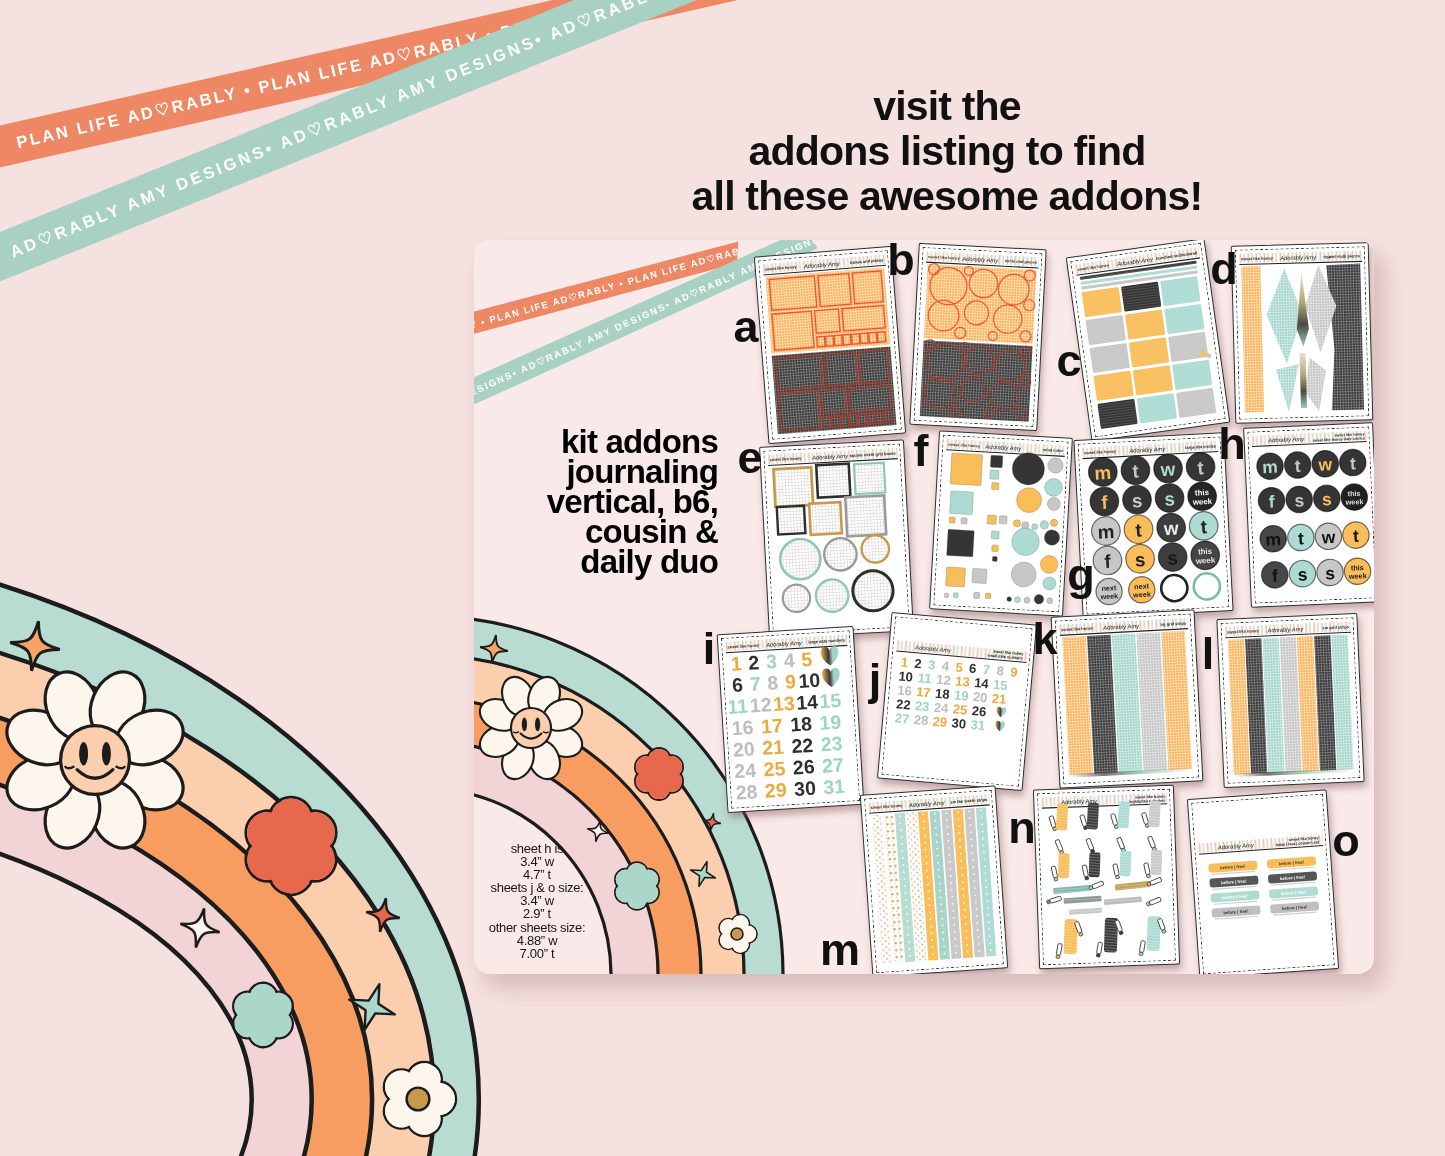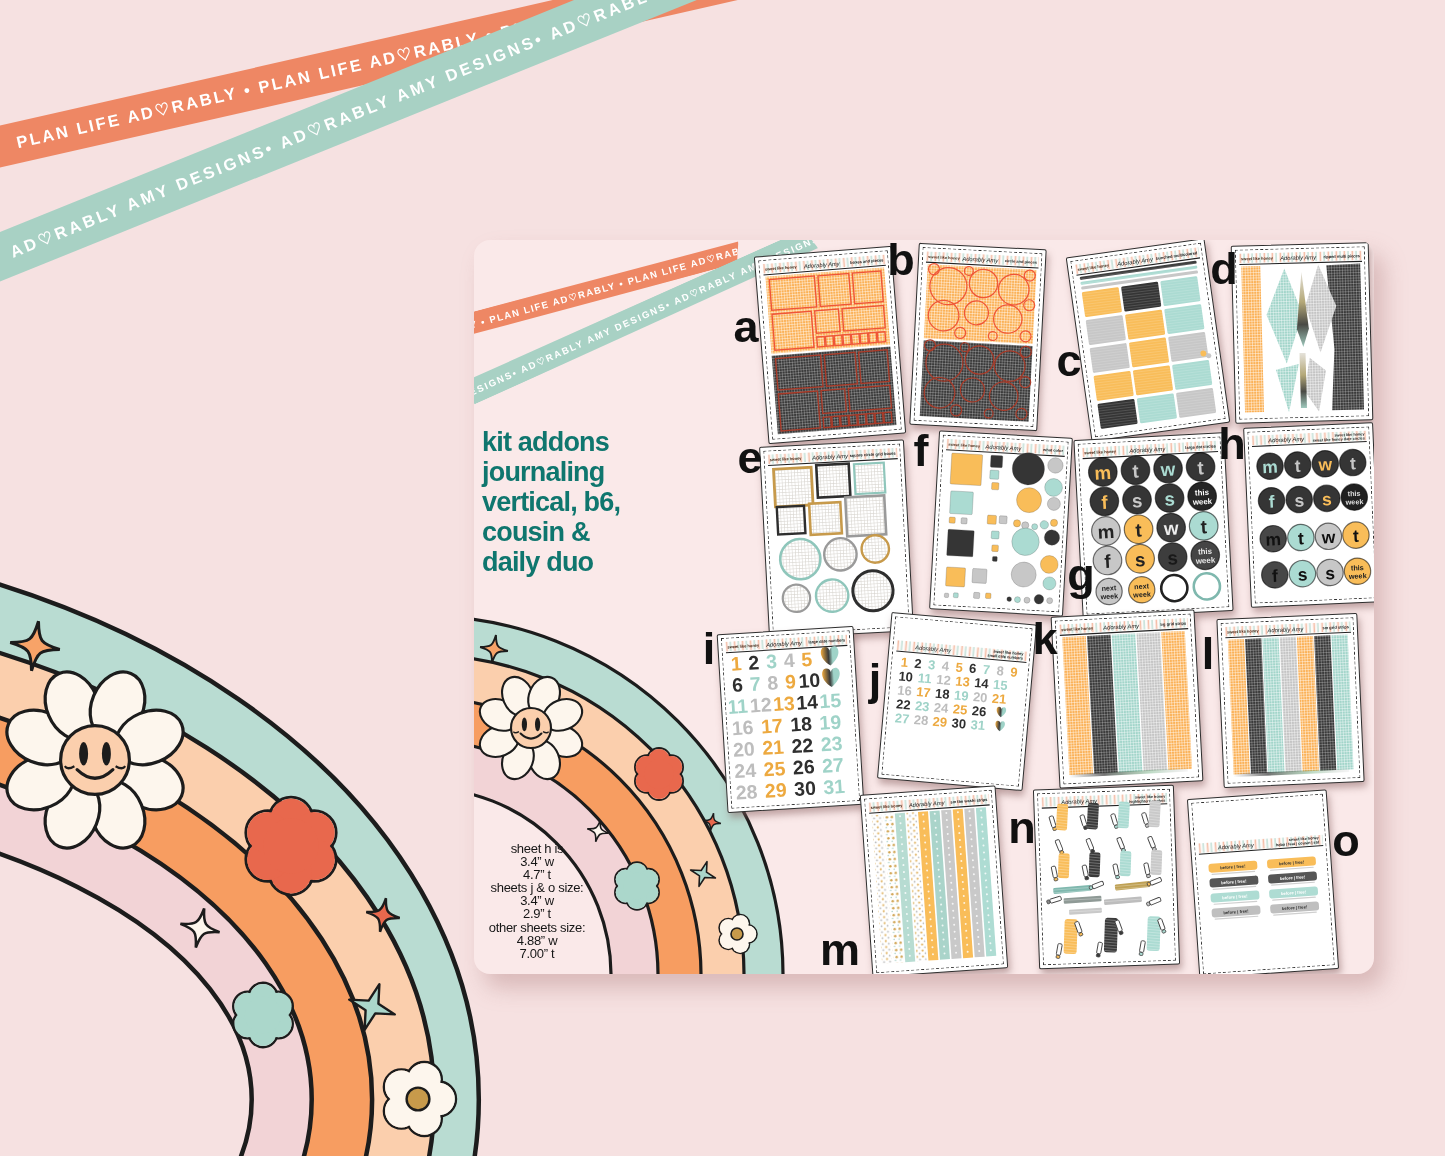--- a/index.html
+++ b/index.html
@@ -2,21 +2,21 @@
 <html><head><meta charset="utf-8"><style>
 html,body{margin:0;padding:0;width:1445px;height:1156px;overflow:hidden;background:#f6e1e1;font-family:"Liberation Sans",sans-serif}
 #pg{position:relative;width:1445px;height:1156px;overflow:hidden}
 .tape{position:absolute;color:#fff;font-weight:bold;white-space:nowrap;overflow:hidden;display:flex;align-items:center;transform-origin:0 50%}
 #panel{position:absolute;left:474px;top:240px;width:900px;height:734px;background:#fae9e9;border-radius:16px;overflow:hidden;box-shadow:10px 14px 22px rgba(170,120,120,.38)}
 .sh{position:absolute;z-index:10;background:#fff;border:1.9px solid #2e2e2e;border-radius:2px;box-shadow:2px 5px 7px rgba(135,95,95,.5)}
 .sb{position:absolute;inset:2.6px;border:1.5px dashed #2e2e2e;border-radius:1px}
 .sc{position:absolute;left:6.5px;top:6.5px;right:6.5px;bottom:6.5px;width:calc(100% - 13px);height:calc(100% - 13px)}
 .lbl{position:absolute;font-weight:bold;font-size:45px;color:#111;transform:translate(-50%,-50%);z-index:30}
 #bigtxt{position:absolute;left:616px;top:84px;width:662px;text-align:center;font-size:41px;line-height:45px;font-weight:bold;color:#111;letter-spacing:-0.8px}
-#kittxt{position:absolute;left:8px;top:187px;width:236px;text-align:left;font-size:27px;line-height:30px;font-weight:bold;color:#0f766e;letter-spacing:-0.8px;z-index:20}
+#kittxt{position:absolute;left:8px;top:187px;width:236px;text-align:right;font-size:33px;line-height:30px;font-weight:bold;color:#000000;letter-spacing:-0.8px;z-index:20}
 #sizetxt{position:absolute;left:-17px;top:602px;width:160px;text-align:center;font-size:13px;line-height:13.1px;font-weight:normal;color:#161616;letter-spacing:-0.3px;z-index:20}
 svg text{font-family:"Liberation Sans",sans-serif}
 </style></head><body>
 <div id="pg">
     <svg width="0" height="0" style="position:absolute">
 <defs>
 <pattern id="pog" width="2.7" height="2.7" patternUnits="userSpaceOnUse">
           <rect width="2.7" height="2.7" fill="#fbb156"></rect>
           <path d="M0 .4H2.7M.4 0V2.7" stroke="#fff" stroke-opacity=".75" stroke-width=".6"></path>
         </pattern>
@@ -162,20 +162,21 @@
         <circle cx="6.3" cy="19.5" r="16.3" fill="#fdf6ed"></circle>
         <circle cx="-16.6" cy="12.1" r="16.3" fill="#fdf6ed"></circle>
         <circle cx="-16.6" cy="-12.1" r="16.3" fill="#fdf6ed"></circle>
         <circle cx="6.3" cy="-19.5" r="16.3" fill="#fdf6ed"></circle>
         <circle r="19.7" fill="#fdf6ed"></circle>
         <circle r="11.4" fill="#c79a4b" stroke="#1c1c1c" stroke-width="2.4"></circle>
       </g>
     </svg>
     <div class="tape" style="left:-70px;top:142.4px;width:900px;height:41px;background:#ee8764;transform:rotate(-12.8deg);font-size:16.5px;letter-spacing:2.4px;z-index:4;padding-left:89px">PLAN LIFE AD♡RABLY • PLAN LIFE AD♡RABLY • PLAN LIFE AD♡RABLY • PLAN LIFE AD♡RABLY • </div>
     <div class="tape" style="left:-70px;top:262.3px;width:1000px;height:46px;background:#a8d1c4;transform:rotate(-22deg);font-size:16.5px;letter-spacing:3.1px;z-index:5;padding-left:87px">AD♡RABLY AMY DESIGNS• AD♡RABLY AMY DESIGNS• AD♡RABLY AMY DESIGNS• AD♡RABLY AMY DESIGNS• </div>
+    <div id="bigtxt">visit the<br>addons listing to find<br>all these awesome addons!</div>
     <div id="panel">
       <svg style="position:absolute;left:0;top:0;z-index:1" width="900" height="734">
         <path d="M -409.0 735.0 a 359.0 359.0 0 1 0 718.0 0 a 359.0 359.0 0 1 0 -718.0 0 Z M -370.0 735.0 a 320.0 320.0 0 1 0 640.0 0 a 320.0 320.0 0 1 0 -640.0 0 Z" fill="#b9dcd2" fill-rule="evenodd"></path>
         <path d="M -370.0 735.0 a 320.0 320.0 0 1 0 640.0 0 a 320.0 320.0 0 1 0 -640.0 0 Z M -327.0 735.0 a 277.0 277.0 0 1 0 554.0 0 a 277.0 277.0 0 1 0 -554.0 0 Z" fill="#fbcfad" fill-rule="evenodd"></path>
         <path d="M -327.0 735.0 a 277.0 277.0 0 1 0 554.0 0 a 277.0 277.0 0 1 0 -554.0 0 Z M -284.0 735.0 a 234.0 234.0 0 1 0 468.0 0 a 234.0 234.0 0 1 0 -468.0 0 Z" fill="#f79d61" fill-rule="evenodd"></path>
         <path d="M -284.0 735.0 a 234.0 234.0 0 1 0 468.0 0 a 234.0 234.0 0 1 0 -468.0 0 Z M -237.0 735.0 a 187.0 187.0 0 1 0 374.0 0 a 187.0 187.0 0 1 0 -374.0 0 Z" fill="#f2d3d6" fill-rule="evenodd"></path>
         <ellipse cx="-50" cy="735" rx="359.0" ry="359.0" fill="none" stroke="#1c1c1c" stroke-width="3.2"></ellipse>
         <ellipse cx="-50" cy="735" rx="320.0" ry="320.0" fill="none" stroke="#1c1c1c" stroke-width="3.2"></ellipse>
         <ellipse cx="-50" cy="735" rx="277.0" ry="277.0" fill="none" stroke="#1c1c1c" stroke-width="3.2"></ellipse>
         <ellipse cx="-50" cy="735" rx="234.0" ry="234.0" fill="none" stroke="#1c1c1c" stroke-width="3.2"></ellipse>

